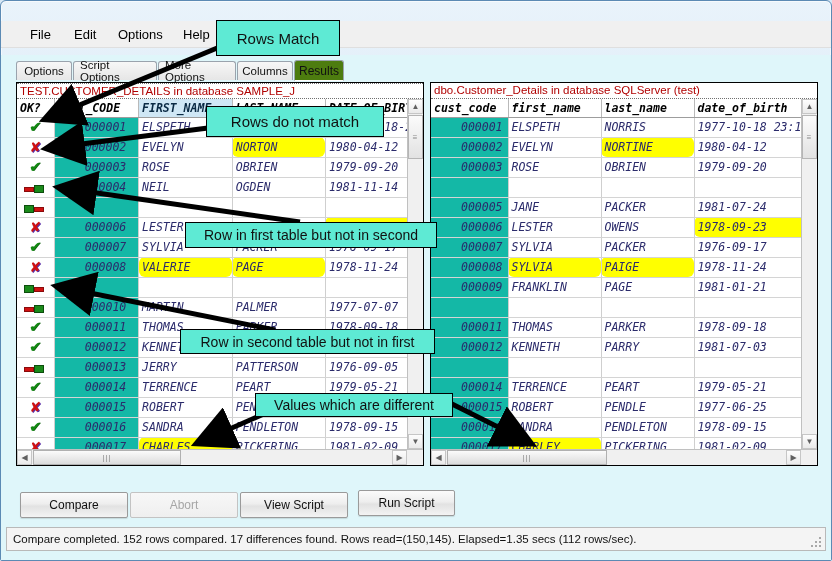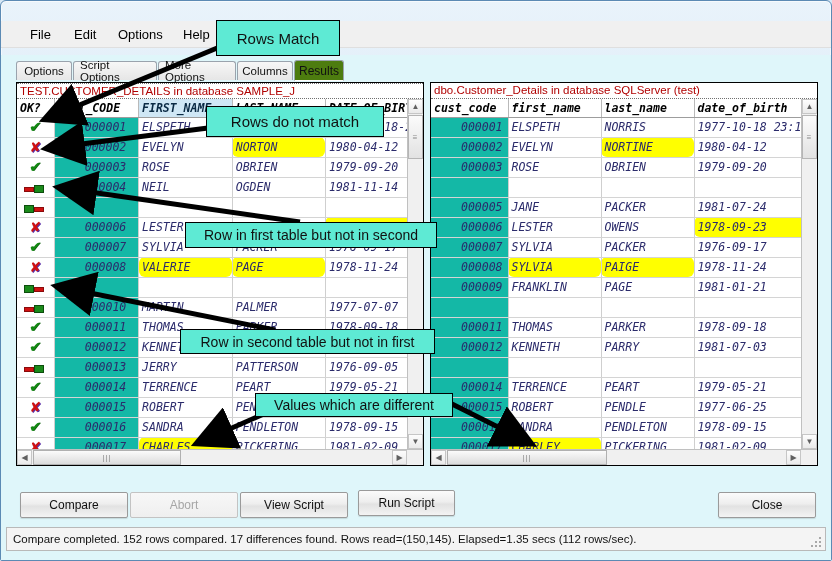--- a/index.html
+++ b/index.html
@@ -538,21 +538,20 @@
       <div class="arrow lf">◀</div>
       <div class="thumb" style="width:160px">|||</div>
       <div class="arrow rt">▶</div>
     </div>
   </div>
 
   <div class="btn" style="left:20px;top:492px;width:108px">Compare</div>
   <div class="btn" style="left:240px;top:492px;width:108px">View Script</div>
   <div class="btn disabled" style="left:130px;top:492px;width:108px">Abort</div>
   <div class="btn" style="left:358px;top:490px;width:97px">Run Script</div>
-  <div class="btn" style="left:718px;top:492px;width:98px">Close</div>
 
   <div class="statusbar">
     <span>Compare completed. 152 rows compared. 17 differences found. Rows read=(150,145). Elapsed=1.35 secs (112 rows/sec).</span>
     <span class="grip">
       <i style="right:0;bottom:0"></i>
         <i style="right:4px;bottom:0"></i>
         <i style="right:8px;bottom:0"></i>
       <i style="right:0;bottom:4px"></i>
         <i style="right:4px;bottom:4px"></i>
         <i style="right:0;bottom:8px"></i>

